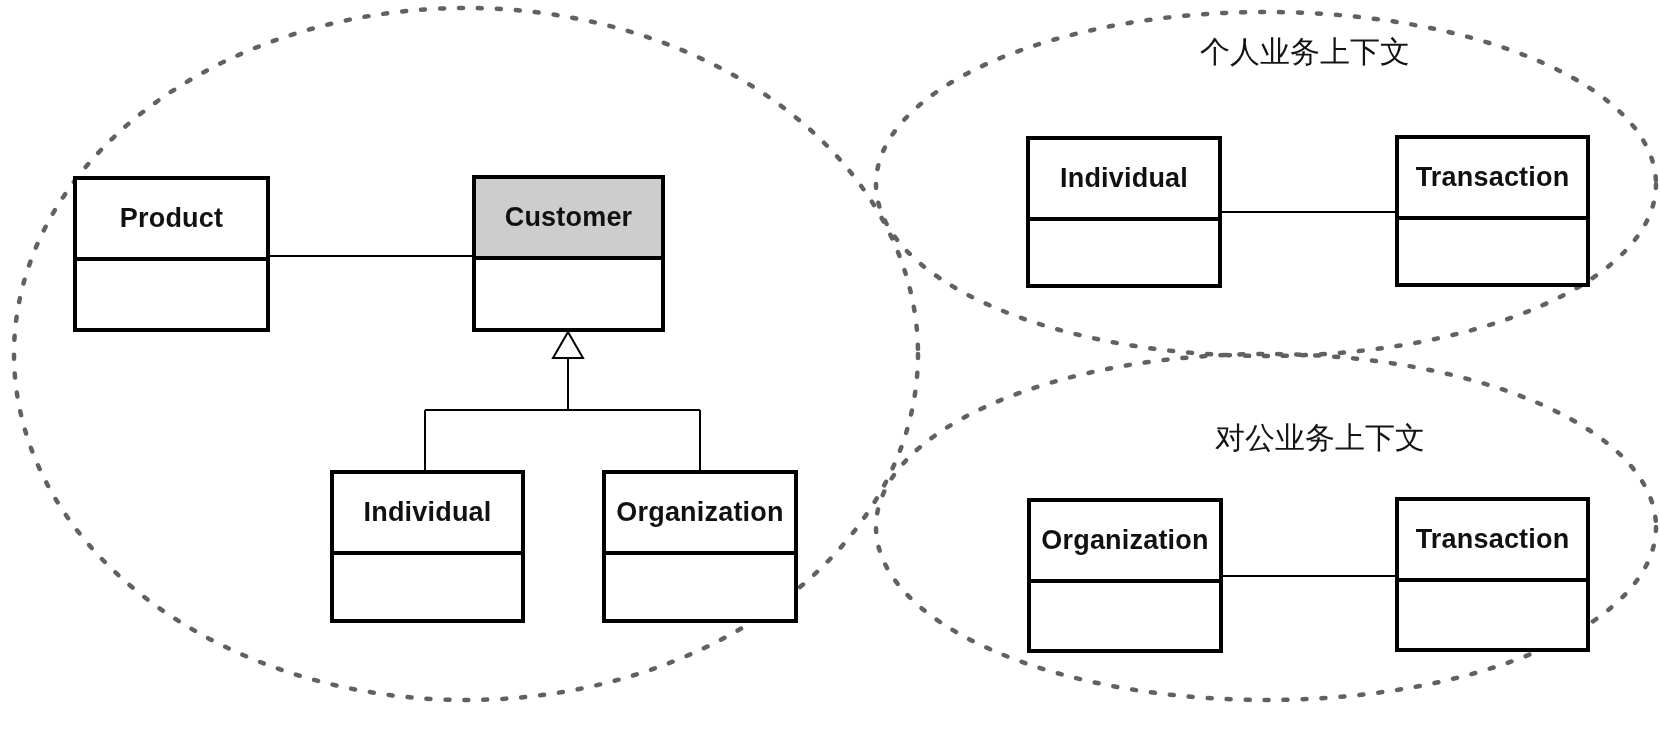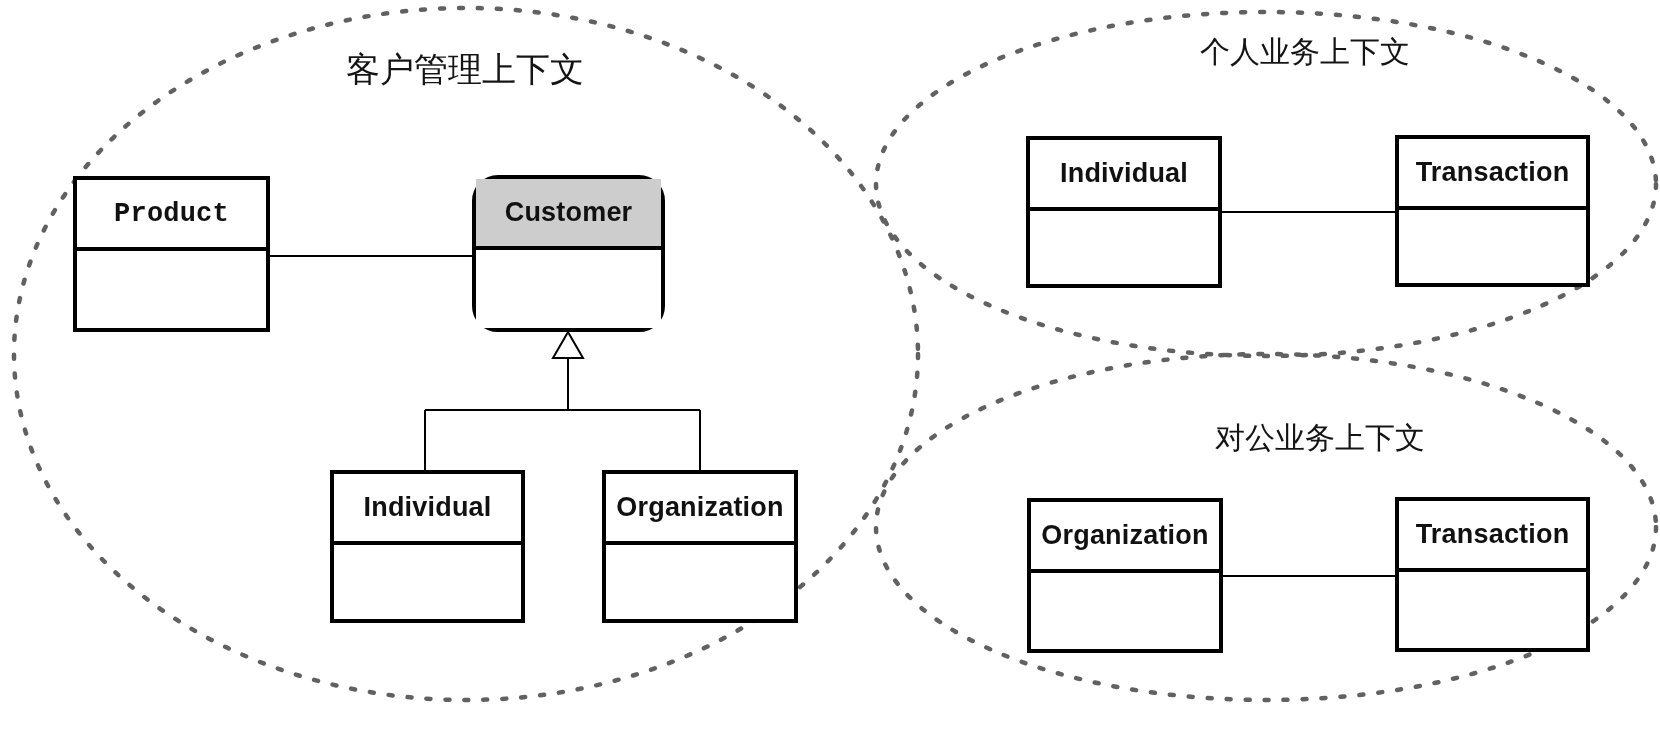--- a/index.html
+++ b/index.html
@@ -51,21 +51,21 @@
   .uml-box {
     position: absolute;
     box-sizing: border-box;
     border: 4px solid var(--box-border, #000000);
     background: #ffffff;
     display: flex;
     flex-direction: column;
   }
   .uml-header {
     box-sizing: border-box;
-    height: 71px;
+    height: 81px;
     border-bottom: 4px solid var(--box-border, #000000);
     display: flex;
     align-items: center;
     justify-content: center;
     background: #ffffff;
   }
   .uml-header.highlight {
     background: var(--customer-header-fill, #cdcdcd);
   }
   .uml-label {
@@ -93,32 +93,31 @@
     <path class="rel-line" d="M270 256 H472"></path>
 
     <path class="rel-line" d="M568 358 V410 M425 410 H700 M425 410 V470 M700 410 V470"></path>
     <polygon class="gen-triangle" points="568,332 553,358 583,358"></polygon>
 
     <path class="rel-line" d="M1222 212 H1395"></path>
 
     <path class="rel-line" d="M1223 576 H1395"></path>
   </svg>
 
-  <div class="ctx-title big" style="left:465px; top:47px;">客户管理上下文</div>
   <div class="ctx-title small" style="left:1320px; top:418px;">对公业务上下文</div>
   <div class="ctx-title small" style="left:1305px; top:32px;">个人业务上下文</div>
 
-  <div class="uml-box" style="left:73px; top:176px; width:197px; height:156px;font-family:Liberation Mono, monospace;">
+  <div class="uml-box" style="left:73px; top:176px; width:197px; height:156px;">
     <div class="uml-header">
       <span class="uml-label">Product</span>
     </div>
     <div class="uml-body"></div>
   </div>
 
-  <div class="uml-box" style="left:472px; top:175px; width:193px; height:157px;border-radius:26px;">
+  <div class="uml-box" style="left:472px; top:175px; width:193px; height:157px;">
     <div class="uml-header highlight">
       <span class="uml-label">Customer</span>
     </div>
     <div class="uml-body"></div>
   </div>
 
   <div class="uml-box" style="left:330px; top:470px; width:195px; height:153px;">
     <div class="uml-header">
       <span class="uml-label">Individual</span>
     </div>

